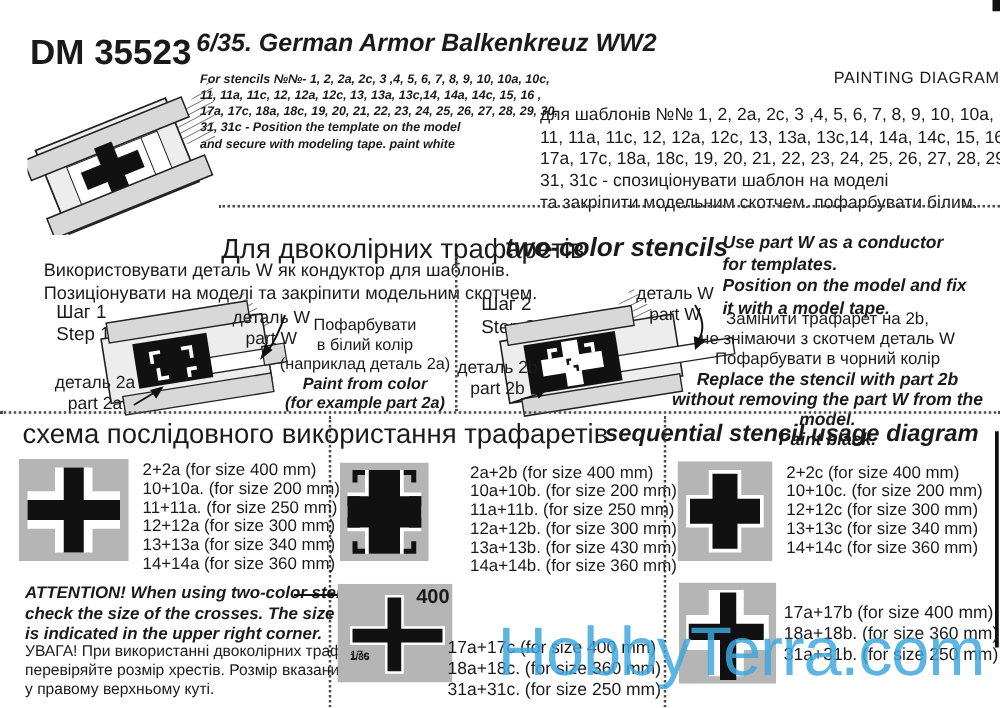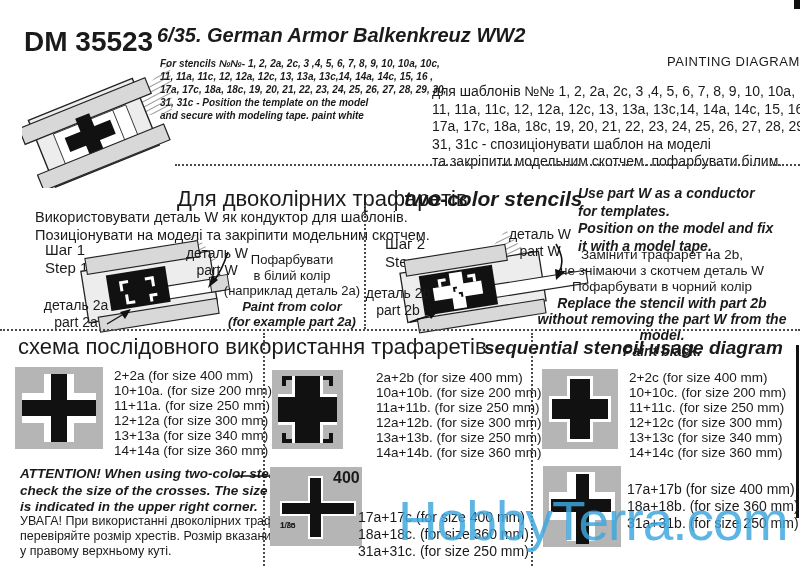--- a/index.html
+++ b/index.html
@@ -214,35 +214,34 @@
     <path d="M8,44 v6 h8" fill="none" stroke="#111" stroke-width="4"></path>
     <path d="M55,50 h8 v-6" fill="none" stroke="#111" stroke-width="4"></path>
     <path d="M12,63 v8 h8" fill="none" stroke="#111" stroke-width="4"></path>
     <path d="M51,71 h8 v-8" fill="none" stroke="#111" stroke-width="4"></path>
   </svg>
   <div class="abs" style="left:356px;top:370px;font-size:13.5px;line-height:15px;margin-left:20px;">
     <div class="line">2a+2b (for size 400 mm)</div>
     <div class="line">10a+10b. (for size 200 mm)</div>
     <div class="line">11a+11b. (for size 250 mm)</div>
     <div class="line">12a+12b. (for size 300 mm)</div>
-    <div class="line">13a+13b. (for size 250 mm)</div>
+    <div class="line">13a+13b. (for size 430 mm)</div>
     <div class="line">14a+14b. (for size 360 mm)</div>
   </div>
 
   <svg class="abs" style="left:542px;top:369px;" width="76" height="80" viewBox="0 0 76 80">
     <rect width="76" height="80" fill="#b5b5b5"></rect>
     <rect x="25" y="7" width="26" height="66" fill="#fff"></rect>
     <rect x="7" y="27" width="62" height="26" fill="#fff"></rect>
     <rect x="28" y="10" width="20" height="60" fill="#111"></rect>
     <rect x="10" y="30" width="56" height="20" fill="#111"></rect>
   </svg>
   <div class="abs" style="left:629px;top:370px;font-size:13.5px;line-height:15px;">
     <div class="line">2+2c (for size 400 mm)</div>
     <div class="line">10+10c. (for size 200 mm)</div>
-    <div class="line">11+11c. (for size 250 mm)</div>
     <div class="line">12+12c (for size 300 mm)</div>
     <div class="line">13+13c (for size 340 mm)</div>
     <div class="line">14+14c (for size 360 mm)</div>
   </div>
 
   <div class="abs" style="left:20px;top:466px;font-size:13.5px;line-height:16.5px;">
     <div class="line bi">ATTENTION! When using two-color stencils,</div>
     <div class="line bi">check the size of the crosses. The size</div>
     <div class="line bi">is indicated in the upper right corner.</div>
   </div>

